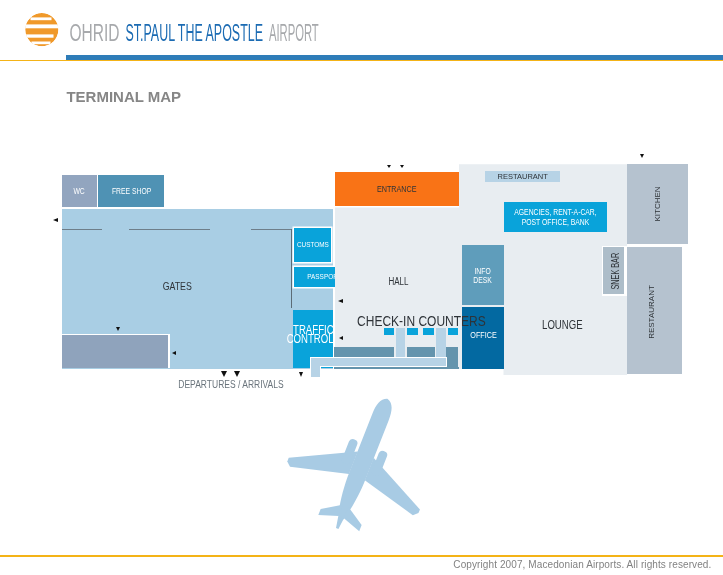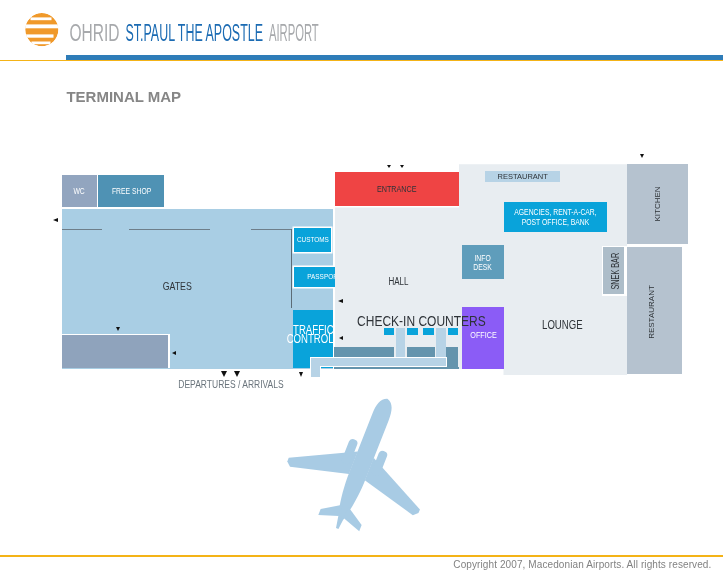--- a/index.html
+++ b/index.html
@@ -60,33 +60,33 @@
 <div class="bx" style="left:61.8px;top:175px;width:35px;height:32.3px;background:#92a5bf;font-size:8.5px">
     <span class="cond">WC</span>
   </div>
 
 <div class="bx" style="left:97.8px;top:175px;width:66.7px;height:32.3px;background:#4f92b4;font-size:8.5px">
     <span class="cond">FREE SHOP</span>
   </div>
 
 <div class="abs" style="left:61.9px;top:333.5px;width:108.2px;height:34.5px;background:#8fa3bc;border-top:1.5px solid #fff;border-right:2px solid #fff;box-sizing:border-box"></div>
 
-<div class="bx" style="left:294.4px;top:227.7px;width:36.8px;height:24px;background:#09a3da;font-size:8px;box-shadow:0 0 0 1.5px #fff">
+<div class="bx" style="left:294.4px;top:227.7px;width:36.8px;height:34px;background:#09a3da;font-size:8px;box-shadow:0 0 0 1.5px #fff">
     <span class="cond">CUSTOMS</span>
   </div>
 
 <div class="bx" style="left:294.4px;top:267.3px;width:60px;height:19.4px;background:#09a3da;font-size:8px;box-shadow:0 0 0 1.5px #fff">
     <span class="cond">PASSPORT</span>
   </div>
 
 <div class="bx" style="left:292.8px;top:310.2px;width:40.6px;height:58.3px;background:#09a3da;font-size:12px;line-height:9.5px">
     <span class="cond" style="transform:scaleX(0.8) translateY(-4px)">TRAFFIC<br>CONTROLS</span>
   </div>
 
-<div class="bx dk" style="left:334.8px;top:171.7px;width:123.9px;height:34.3px;background:#ef4444;font-size:9px">
+<div class="bx dk" style="left:334.8px;top:171.7px;width:123.9px;height:34.3px;background:#f97316;font-size:9px">
     <span class="cond">ENTRANCE</span>
   </div>
 
 <div class="abs" style="left:334.6px;top:164.3px;width:292.4px;height:211.1px;background:#e8edf1;
      clip-path:polygon(0px 43.2px,124.4px 43.2px,124.4px 0px,292.4px 0px,292.4px 211.1px,168.9px 211.1px,168.9px 204.7px,0px 204.7px)"></div>
 
 <div class="bx dk" style="left:376px;top:276px;width:46px;height:10px;font-size:10px">
     <span class="cond">HALL</span>
   </div>
 
@@ -110,25 +110,25 @@
 <div class="bx dk" style="left:588.7px;top:265.1px;width:52px;height:12px;font-size:11px;transform:rotate(-90deg)">
     <span style="display:inline-block;transform:scaleX(0.66);white-space:nowrap">SNEK BAR</span>
   </div>
 
 <div class="abs" style="left:627px;top:247.2px;width:54.7px;height:127.3px;background:#b5c2cf"></div>
 
 <div class="bx dk" style="left:616px;top:306.8px;width:70px;height:10px;font-size:8px;transform:rotate(-90deg)">
     <span>RESTAURANT</span>
   </div>
 
-<div class="bx" style="left:462.2px;top:245.2px;width:41.7px;height:34px;background:#5f9dbb;font-size:8.5px;line-height:9.5px">
+<div class="bx" style="left:462.2px;top:245.2px;width:41.7px;height:60px;background:#5f9dbb;font-size:8.5px;line-height:9.5px">
     <span class="cond" style="transform:scaleX(0.8) translateY(1px)">INFO<br>DESK</span>
   </div>
 
-<div class="bx" style="left:462.2px;top:306.7px;width:41.7px;height:62.3px;background:#8b5cf6;font-size:9px">
+<div class="bx" style="left:462.2px;top:306.7px;width:41.7px;height:62.3px;background:#0369a1;font-size:9px">
     <span class="cond" style="transform:scaleX(0.8) translateY(-3px)">OFFICE</span>
   </div>
 
 <div class="bx dk" style="left:539px;top:320px;width:47px;height:10px;font-size:12px">
     <span class="cond">LOUNGE</span>
   </div>
 
 <div class="bx dk" style="left:383.9px;top:315.9px;width:74.7px;height:9px;font-size:15px">
     <span class="cond">CHECK-IN COUNTERS</span>
   </div>

